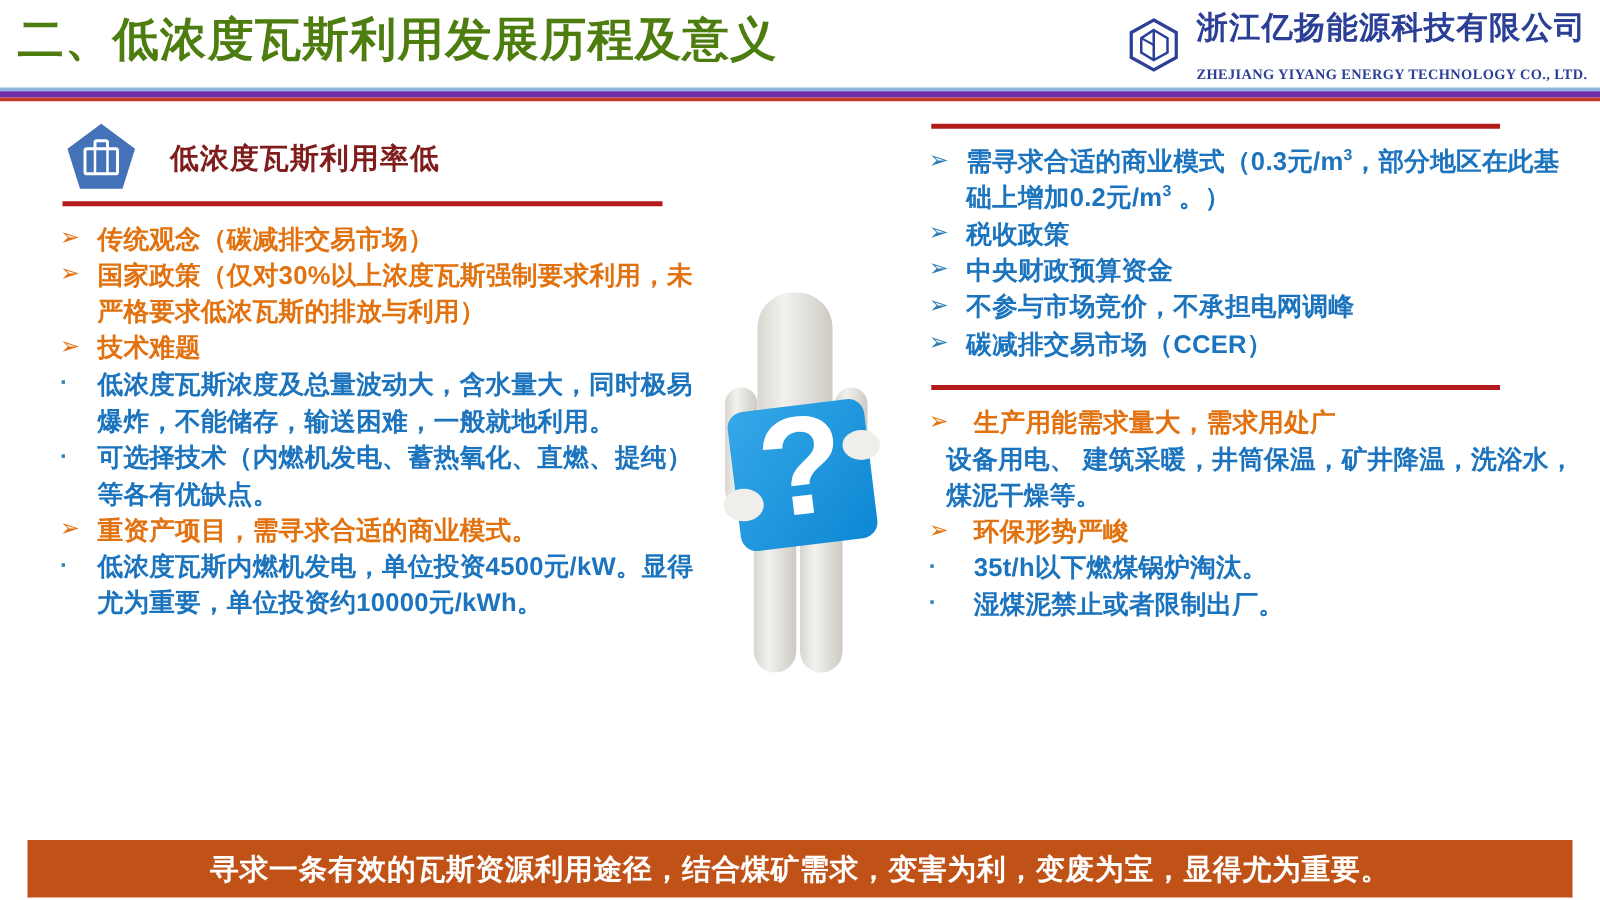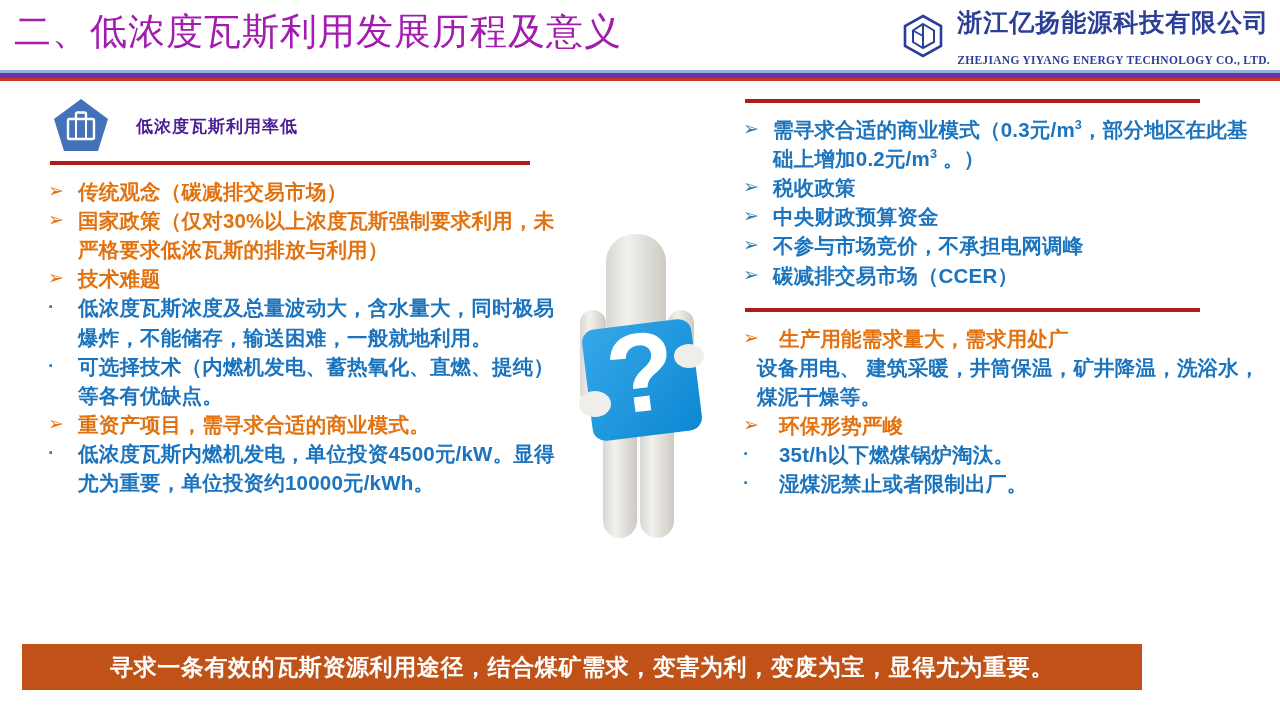--- a/index.html
+++ b/index.html
@@ -23,22 +23,22 @@
     position: absolute;
     left: 0; top: 0;
     width: 1280px;
     height: 70px;
   }
   #slide-title {
     position: absolute;
     left: 14px;
     top: 7px;
     font-size: 37px;
-    font-weight: normal;
-    color: #a21caf;
+    font-weight: bold;
+    color: #4d7c0f;
     letter-spacing: 1px;
     white-space: nowrap;
   }
   #logo-block {
     position: absolute;
     right: 10px;
     top: 10px;
     display: flex;
     align-items: center;
     gap: 10px;
@@ -84,23 +84,23 @@
     height: 62px;
   }
   .section-badge {
     width: 62px;
     height: 62px;
     flex: 0 0 62px;
     position: relative;
     margin-left: 20px;
   }
   .section-title {
-    font-size: 17px;
-    font-weight: bold;
-    color: #4c1d95;
+    font-size: 23px;
+    font-weight: bold;
+    color: #7f1d1d;
     margin-left: 24px;
     white-space: nowrap;
     letter-spacing: 1px;
   }
   .section-rule {
     height: 4px;
     background: #b31b1b;
     margin-top: 4px;
   }
   #rule-left   { width: 480px; margin-left: 20px; }
@@ -143,22 +143,22 @@
     left: 548px;
     top: 228px;
     width: 190px;
     height: 330px;
   }
 
   
   #banner {
     position: absolute;
     left: 22px;
-    bottom: 30px;
-    width: 1120px;
+    bottom: 2px;
+    width: 1236px;
     height: 46px;
     background: #c05217;
     display: flex;
     align-items: center;
     justify-content: center;
   }
   #banner-text {
     color: #ffffff;
     font-size: 23px;
     font-weight: bold;

